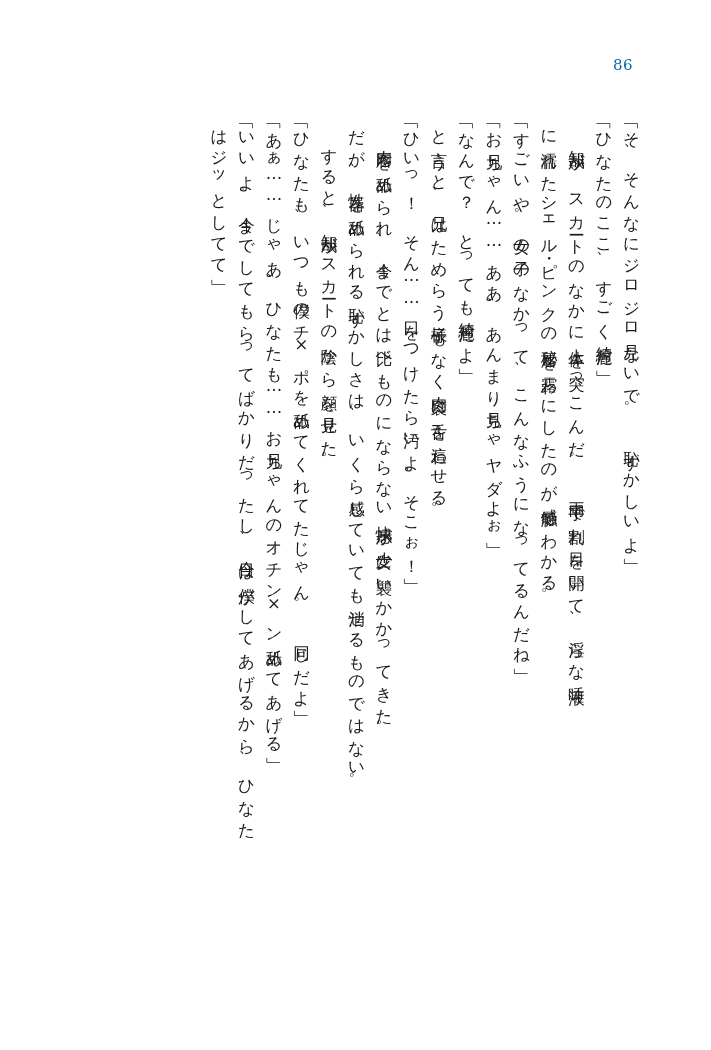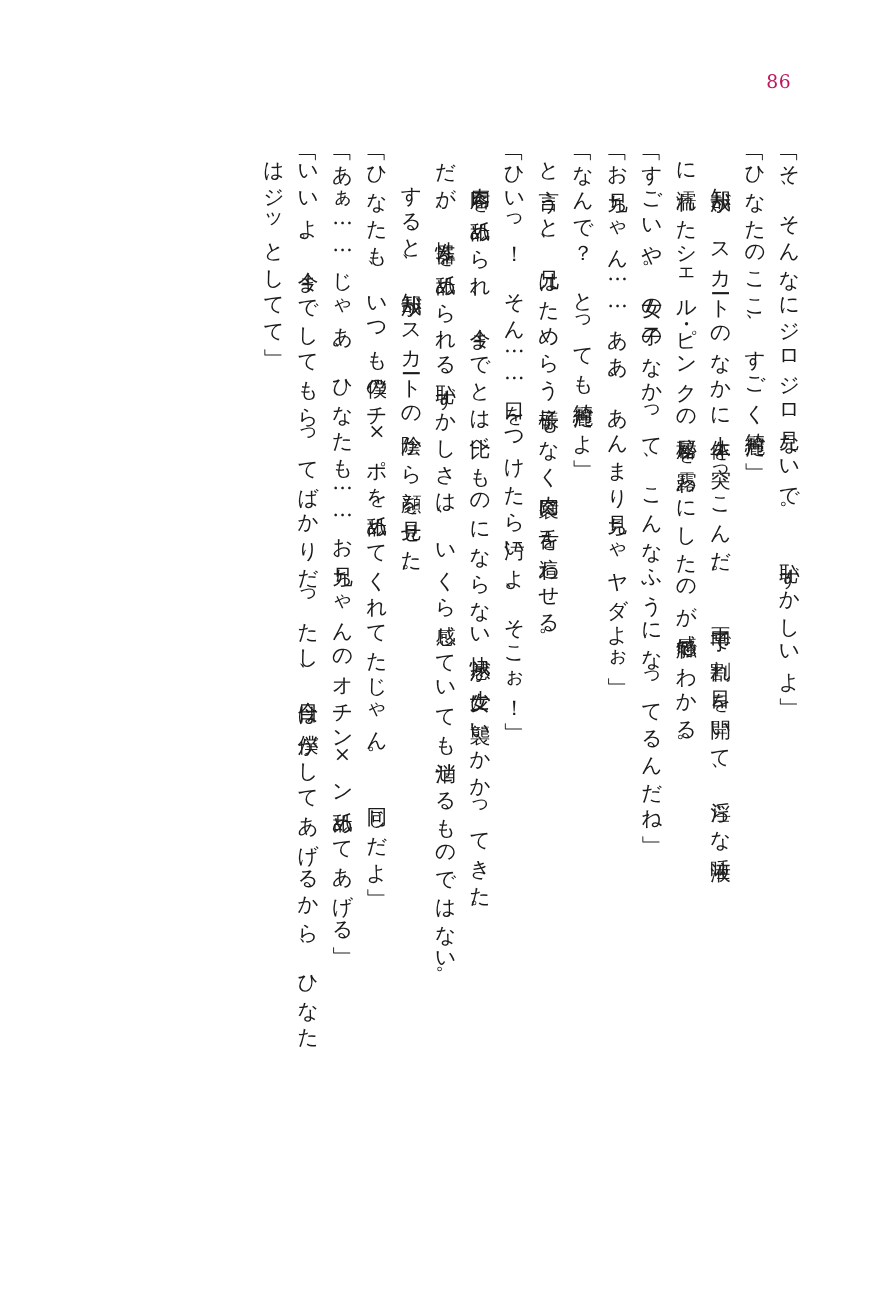--- a/index.html
+++ b/index.html
@@ -16,21 +16,21 @@
     font-family: "DejaVu Serif", "Liberation Serif", serif;
     color: #1a1a1a;
   }
   .page-number {
     position: absolute;
     top: 56px;
     right: 78px;
     font-size: 15px;
     font-family: "DejaVu Serif", "Liberation Serif", serif;
     letter-spacing: 0.5px;
-    color: #be185d;
+    color: #0369a1;
   }
   .text-block {
     position: absolute;
     top: 118px;
     right: 72px;
     height: 830px;
     display: flex;
     flex-direction: row;
     align-items: flex-start;
   }

